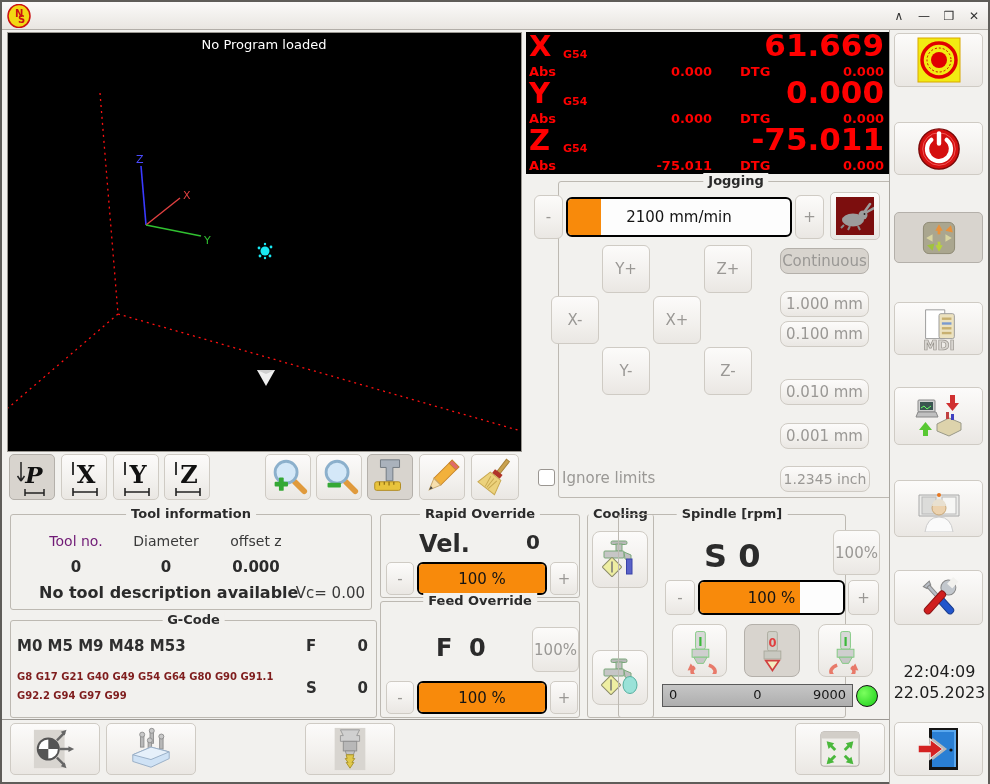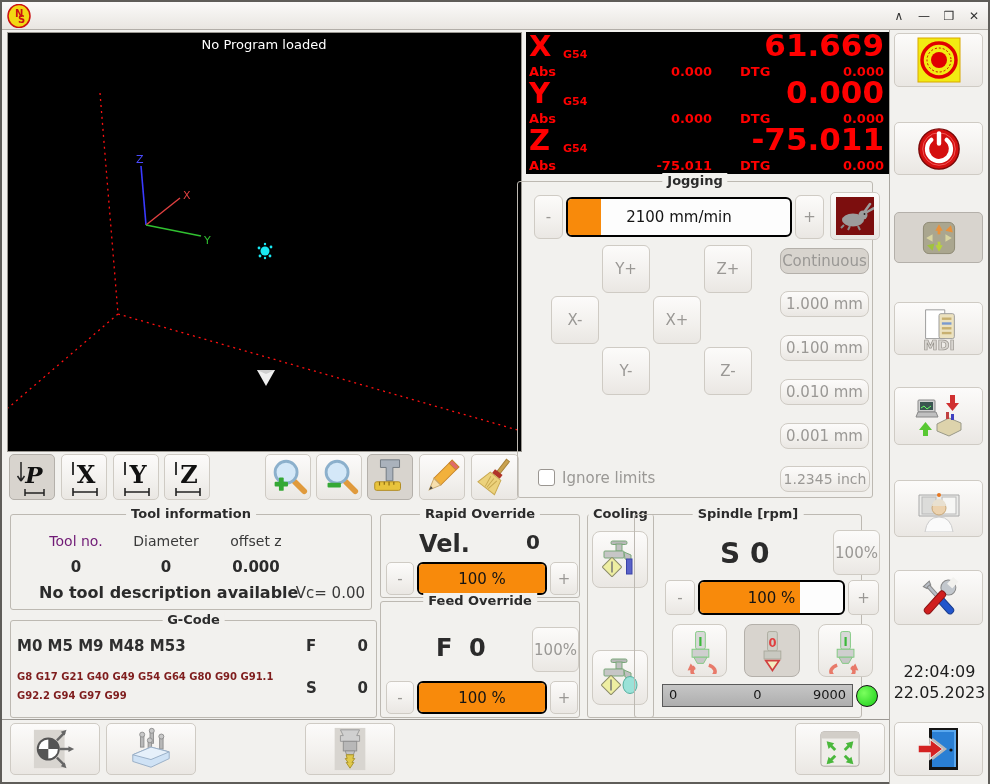--- a/index.html
+++ b/index.html
@@ -214,21 +214,21 @@
       <span class="dro-letter">Z</span>
       <span class="dro-system">G54</span>
       <span class="dro-value">-75.011</span>
       <span class="dro-sub" style="left:3px;">Abs</span>
       <span class="dro-sub" style="right:178px;">-75.011</span>
       <span class="dro-sub" style="left:214px;">DTG</span>
       <span class="dro-sub" style="right:6px;">0.000</span>
     </div>
   </div>
 
-  <div class="frame" style="left:515px;top:179px;width:356px;height:317px;">
+  <div class="frame" style="left:556px;top:179px;width:356px;height:317px;">
     <span class="frame-title">Jogging</span>
   </div>
   <div class="btn" style="left:532px;top:193px;width:29px;height:44px;border-radius:6px;">-</div>
   <div class="slider" style="left:564px;top:195px;width:226px;height:40px;">
     <div class="slider-fill" style="width: 15%;"></div>
     <span class="slider-text">2100 mm/min</span>
   </div>
   <div class="btn" style="left:793px;top:193px;width:29px;height:44px;border-radius:6px;">+</div>
   <div class="btn" style="left:828px;top:190px;width:50px;height:48px;">
     <svg width="38" height="38" viewBox="0 0 38 38">
@@ -243,21 +243,21 @@
 
   <div class="btn jog-btn" style="left:600px;top:243px;width:48px;height:48px;">Y+</div>
   <div class="btn jog-btn" style="left:702px;top:243px;width:48px;height:48px;">Z+</div>
   <div class="btn jog-btn" style="left:549px;top:294px;width:48px;height:48px;">X-</div>
   <div class="btn jog-btn" style="left:651px;top:294px;width:48px;height:48px;">X+</div>
   <div class="btn jog-btn" style="left:600px;top:345px;width:48px;height:48px;">Y-</div>
   <div class="btn jog-btn" style="left:702px;top:345px;width:48px;height:48px;">Z-</div>
 
   <div class="btn inc-btn pressed" style="left:778px;top:246px;width:89px;height:26px;">Continuous</div>
   <div class="btn inc-btn" style="left:778px;top:289px;width:89px;height:26px;">1.000 mm</div>
-  <div class="btn inc-btn" style="left:778px;top:333px;width:89px;height:26px;">0.100 mm</div>
+  <div class="btn inc-btn" style="left:778px;top:319px;width:89px;height:26px;">0.100 mm</div>
   <div class="btn inc-btn" style="left:778px;top:377px;width:89px;height:26px;">0.010 mm</div>
   <div class="btn inc-btn" style="left:778px;top:421px;width:89px;height:26px;">0.001 mm</div>
   <div class="btn inc-btn" style="left:778px;top:464px;width:90px;height:26px;font-size:14px;">1.2345 inch</div>
 
   <div class="chk" style="left:536px;top:467px;"></div>
   <span class="abs" style="left:560px;top:467px;font-size:15px;color:#9a9895;">Ignore limits</span>
 
   <div class="frame" style="left:8px;top:512px;width:362px;height:96px;">
     <span class="frame-title">Tool information</span>
     <span class="abs" style="left:20px;top:18px;width:90px;text-align:center;font-size:14px;color:#701a75;">Tool no.</span>
@@ -327,23 +327,23 @@
       <rect x="6" y="13" width="20" height="7" rx="1" fill="#c6c6c6" stroke="#7aa87a"></rect>
       <path d="M26,14 l7,3 v6 l-6,-2 Z" fill="#c0c0c0" stroke="#7aa87a"></path>
       <ellipse cx="32" cy="29" rx="7" ry="8.5" fill="#9ae2d8" stroke="#55b0a0"></ellipse>
       <g transform="rotate(45 13 29)">
           <rect x="6" y="22" width="14" height="14" rx="1" fill="#eeeea2" stroke="#8a8a6a"></rect>
         </g>
       <line x1="13" y1="23.5" x2="13" y2="34.5" stroke="#777" stroke-width="1.5"></line>
     </svg>
   </div>
 
-  <div class="frame" style="left:632px;top:512px;width:228px;height:204px;">
+  <div class="frame" style="left:616px;top:512px;width:228px;height:204px;">
     <span class="frame-title">Spindle [rpm]</span>
-    <span class="abs" style="left:85px;top:22px;font-size:28px;font-weight:bold;color:#2b2b2b;white-space:pre;">S 0</span>
+    <span class="abs" style="left:85px;top:22px;font-size:32px;font-weight:bold;color:#2b2b2b;white-space:pre;">S 0</span>
   </div>
   <div class="btn" style="left:831px;top:528px;width:47px;height:45px;border-radius:6px;">100%</div>
   <div class="btn" style="left:663px;top:578px;width:30px;height:35px;">-</div>
   <div class="slider" style="left:696px;top:578px;width:147px;height:35px;">
     <div class="slider-fill" style="width: 70%;"></div>
     <span class="slider-text">100 %</span>
   </div>
   <div class="btn" style="left:846px;top:578px;width:31px;height:35px;">+</div>
 
   <div class="btn" style="left:670px;top:622px;width:55px;height:53px;border-radius:8px;">

